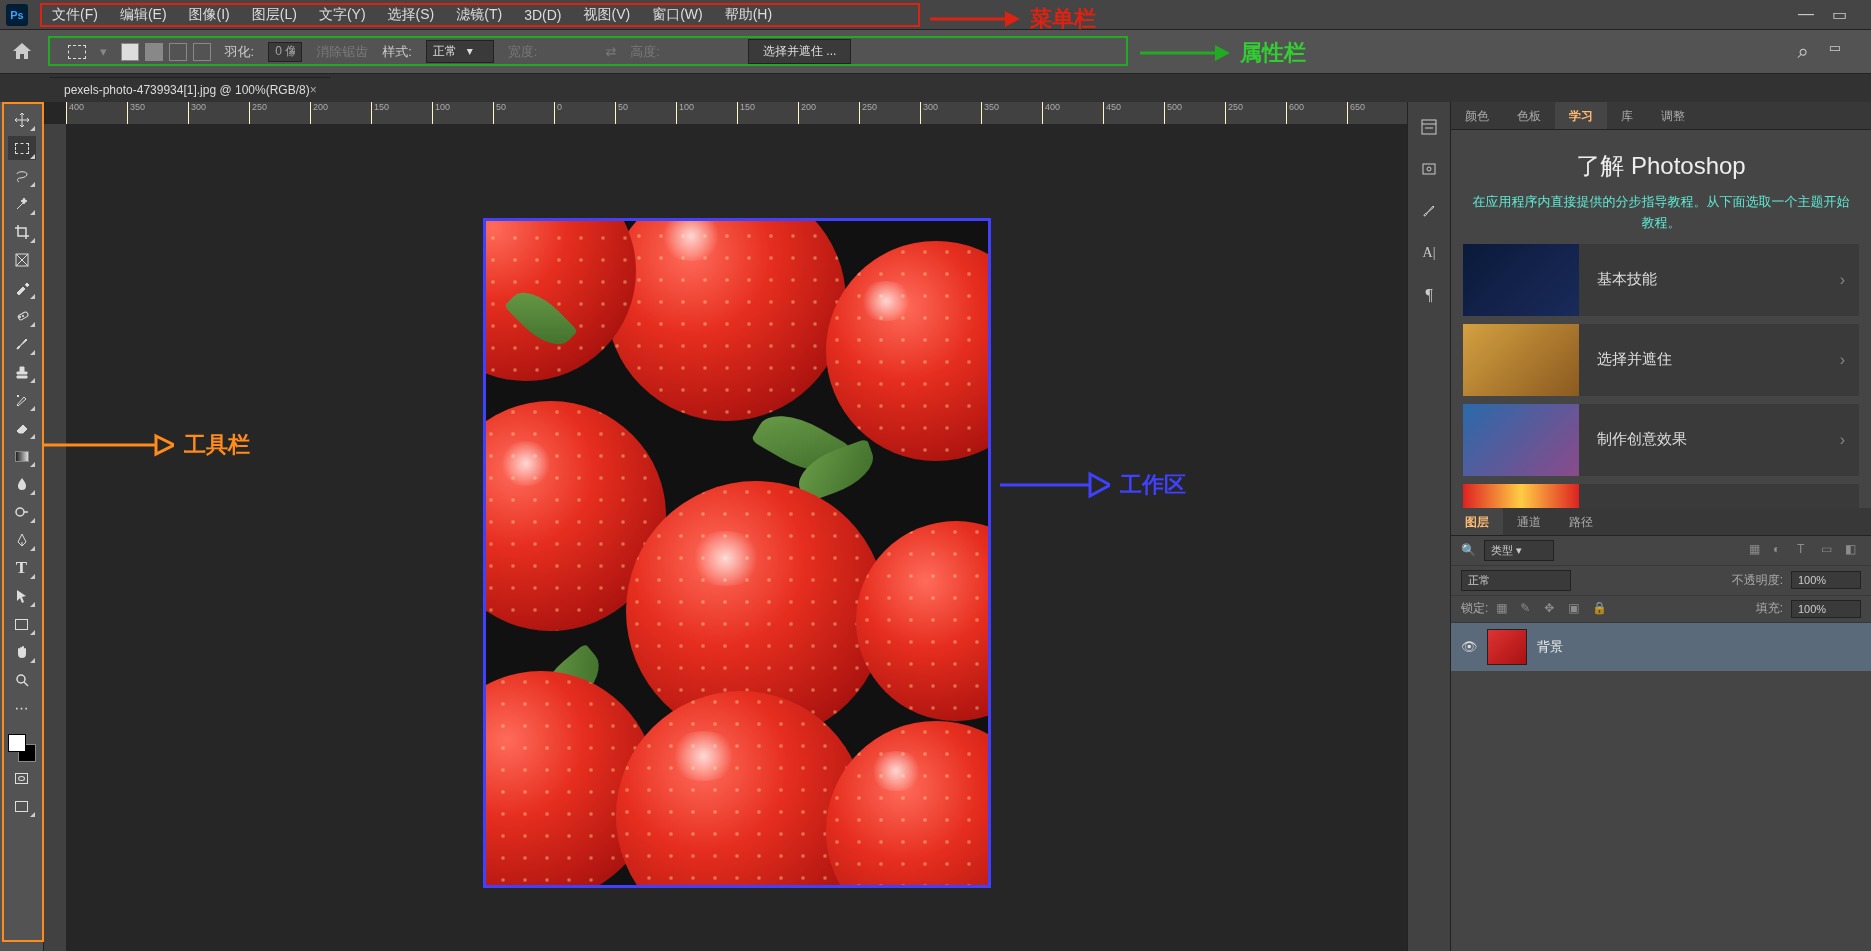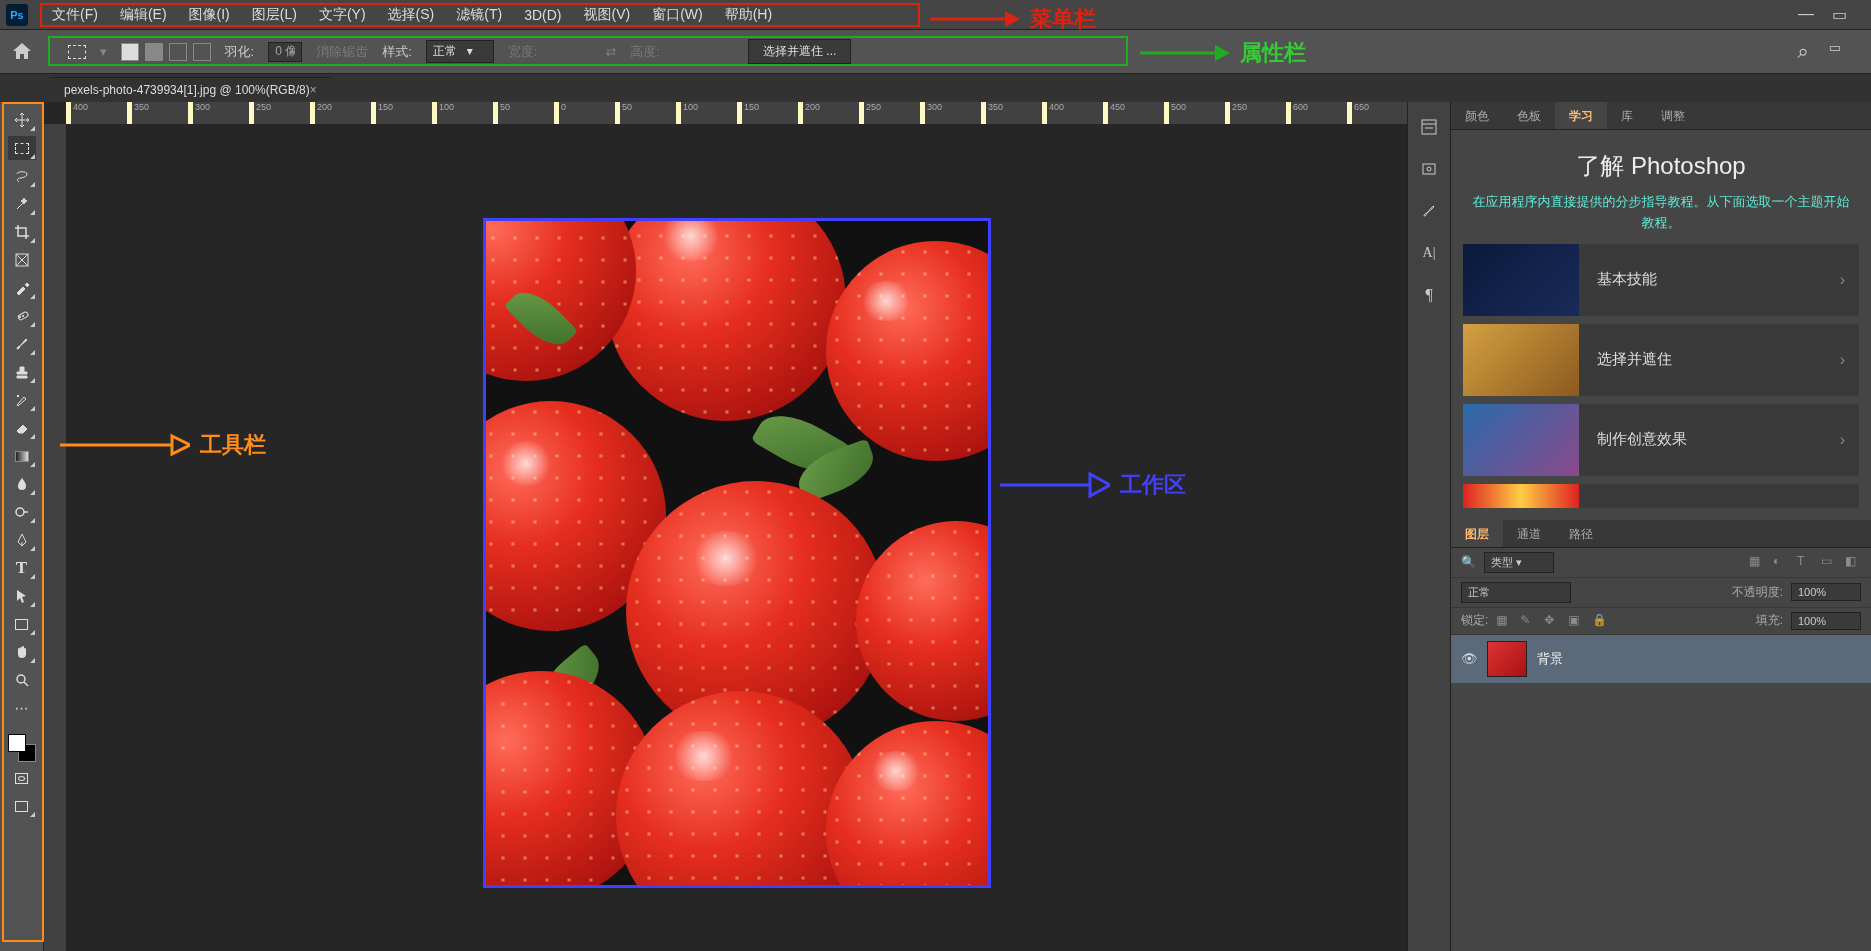--- a/index.html
+++ b/index.html
@@ -29,24 +29,24 @@
 .tab .x { color: #aaa; }
 .main { display: flex; height: calc(100% - 102px); }
 .toolcol { width: 44px; background: #535353; display: flex; flex-direction: column; align-items: center; padding-top: 6px; gap: 4px; border-right: 1px solid #222; }
 .tool { width: 28px; height: 24px; display: flex; align-items: center; justify-content: center; color: #ddd; cursor: pointer; position: relative; }
 .tool.active { background: #3a3a3a; }
 .tool .tri { position: absolute; right: 1px; bottom: 1px; width: 0; height: 0; border-style: solid; border-width: 0 0 5px 5px; border-color: transparent transparent #ccc transparent; }
 .swatches { margin-top: 10px; position: relative; width: 28px; height: 28px; }
 .swatches .fg { position: absolute; top: 0; left: 0; width: 18px; height: 18px; background: #fff; border: 1px solid #000; }
 .swatches .bg { position: absolute; bottom: 0; right: 0; width: 18px; height: 18px; background: #000; border: 1px solid #888; }
 .toolbox { position: absolute; top: 102px; left: 2px; width: 42px; height: 840px; border: 2px solid #ff8c1a; pointer-events: none; }
-.arrow-orange { position: absolute; top: 430px; left: 60px; display: flex; align-items: center; gap: 10px; color: #ff8c1a; font-size: 22px; font-weight: bold; }
+.arrow-orange { position: absolute; top: 430px; left: 44px; display: flex; align-items: center; gap: 10px; color: #ff8c1a; font-size: 22px; font-weight: bold; }
 .canvas-wrap { flex: 1; background: #262626; position: relative; overflow: hidden; }
 .ruler-h { position: absolute; top: 0; left: 22px; right: 0; height: 22px; background: #414141; font-size: 9px; color: #aaa; display: flex; overflow: hidden; }
-.ruler-h .tick { width: 61px; border-left: 5px solid #fef9c3; padding-left: 2px; line-height: 10px; flex-shrink: 0; }
+.ruler-h .tick { width: 61px; border-left: 1px solid #fef9c3; padding-left: 2px; line-height: 10px; flex-shrink: 0; }
 .ruler-v { position: absolute; top: 22px; left: 0; bottom: 0; width: 22px; background: #414141; }
 .canvas { position: absolute; top: 22px; left: 22px; right: 0; bottom: 0; display: flex; align-items: flex-start; justify-content: center; padding-top: 94px; }
 .image { width: 508px; height: 670px; border: 3px solid #4040ff; background: #111; position: relative; overflow: hidden; }
 .strawberry { position: absolute; border-radius: 50%; background: radial-gradient(circle at 35% 30%, #ff6b5a 0%, #e62e1f 35%, #b01510 75%, #700808 100%); }
 .strawberry::before { content: ""; position: absolute; inset: 0; background-image: radial-gradient(circle, rgba(255,220,150,.8) 1px, transparent 2.5px); background-size: 22px 22px; border-radius: 50%; opacity: .55; }
 .shine { position: absolute; background: radial-gradient(circle, rgba(255,255,255,.75) 0%, transparent 65%); border-radius: 50%; }
 .leaf { position: absolute; background: linear-gradient(135deg, #6b9e4a, #3d6b28); border-radius: 60% 10% 60% 10%; }
 .arrow-blue { position: absolute; top: 470px; left: 1000px; display: flex; align-items: center; gap: 10px; color: #4040ff; font-size: 22px; font-weight: bold; }
 .dock { width: 44px; background: #424242; display: flex; flex-direction: column; align-items: center; padding-top: 14px; gap: 20px; border-left: 1px solid #222; border-right: 1px solid #222; }
 .dock .ico { width: 22px; height: 22px; color: #ccc; display: flex; align-items: center; justify-content: center; }
@@ -59,21 +59,21 @@
 .learn p { font-size: 13px; color: #5eead4; line-height: 1.6; }
 .lessons { display: flex; flex-direction: column; gap: 8px; padding: 0 12px; }
 .lesson { display: flex; align-items: center; background: #3a3a3a; height: 72px; cursor: pointer; }
 .lesson .thumb { width: 116px; height: 72px; background: #222; flex-shrink: 0; }
 .lesson .txt { flex: 1; padding: 0 18px; font-size: 15px; color: #ddd; }
 .lesson .chev { padding: 0 14px; color: #888; font-size: 16px; }
 .thumb.t1 { background: linear-gradient(135deg, #0a1a3a, #1a2a5a); }
 .thumb.t2 { background: linear-gradient(135deg, #d4a040, #8b5a20); }
 .thumb.t3 { background: linear-gradient(135deg, #2a6aaa, #8b4a8a); }
 .thumb.t4 { background: linear-gradient(90deg, #d22, #fc4, #d22); }
-.layers { margin-top: 12px; flex: 1; display: flex; flex-direction: column; background: #454545; }
+.layers { flex: 1; display: flex; flex-direction: column; background: #454545; }
 .lrow { display: flex; align-items: center; gap: 8px; padding: 4px 10px; font-size: 12px; color: #aaa; border-bottom: 1px solid #383838; }
 .lrow .sel { background: #3a3a3a; border: 1px solid #222; color: #ccc; padding: 2px 6px; min-width: 70px; font-size: 11px; }
 .lrow .ico { width: 16px; height: 16px; opacity: .7; }
 .layer-item { display: flex; align-items: center; gap: 10px; padding: 6px 10px; background: #5a6a7a; }
 .layer-item .eye { width: 16px; color: #ddd; }
 .layer-item .lthumb { width: 40px; height: 36px; background: linear-gradient(135deg, #d33, #a11); border: 1px solid #222; }
 .layer-item .lname { color: #eee; font-size: 13px; text-align: center; }
 </style>
 </head>
 <body>

